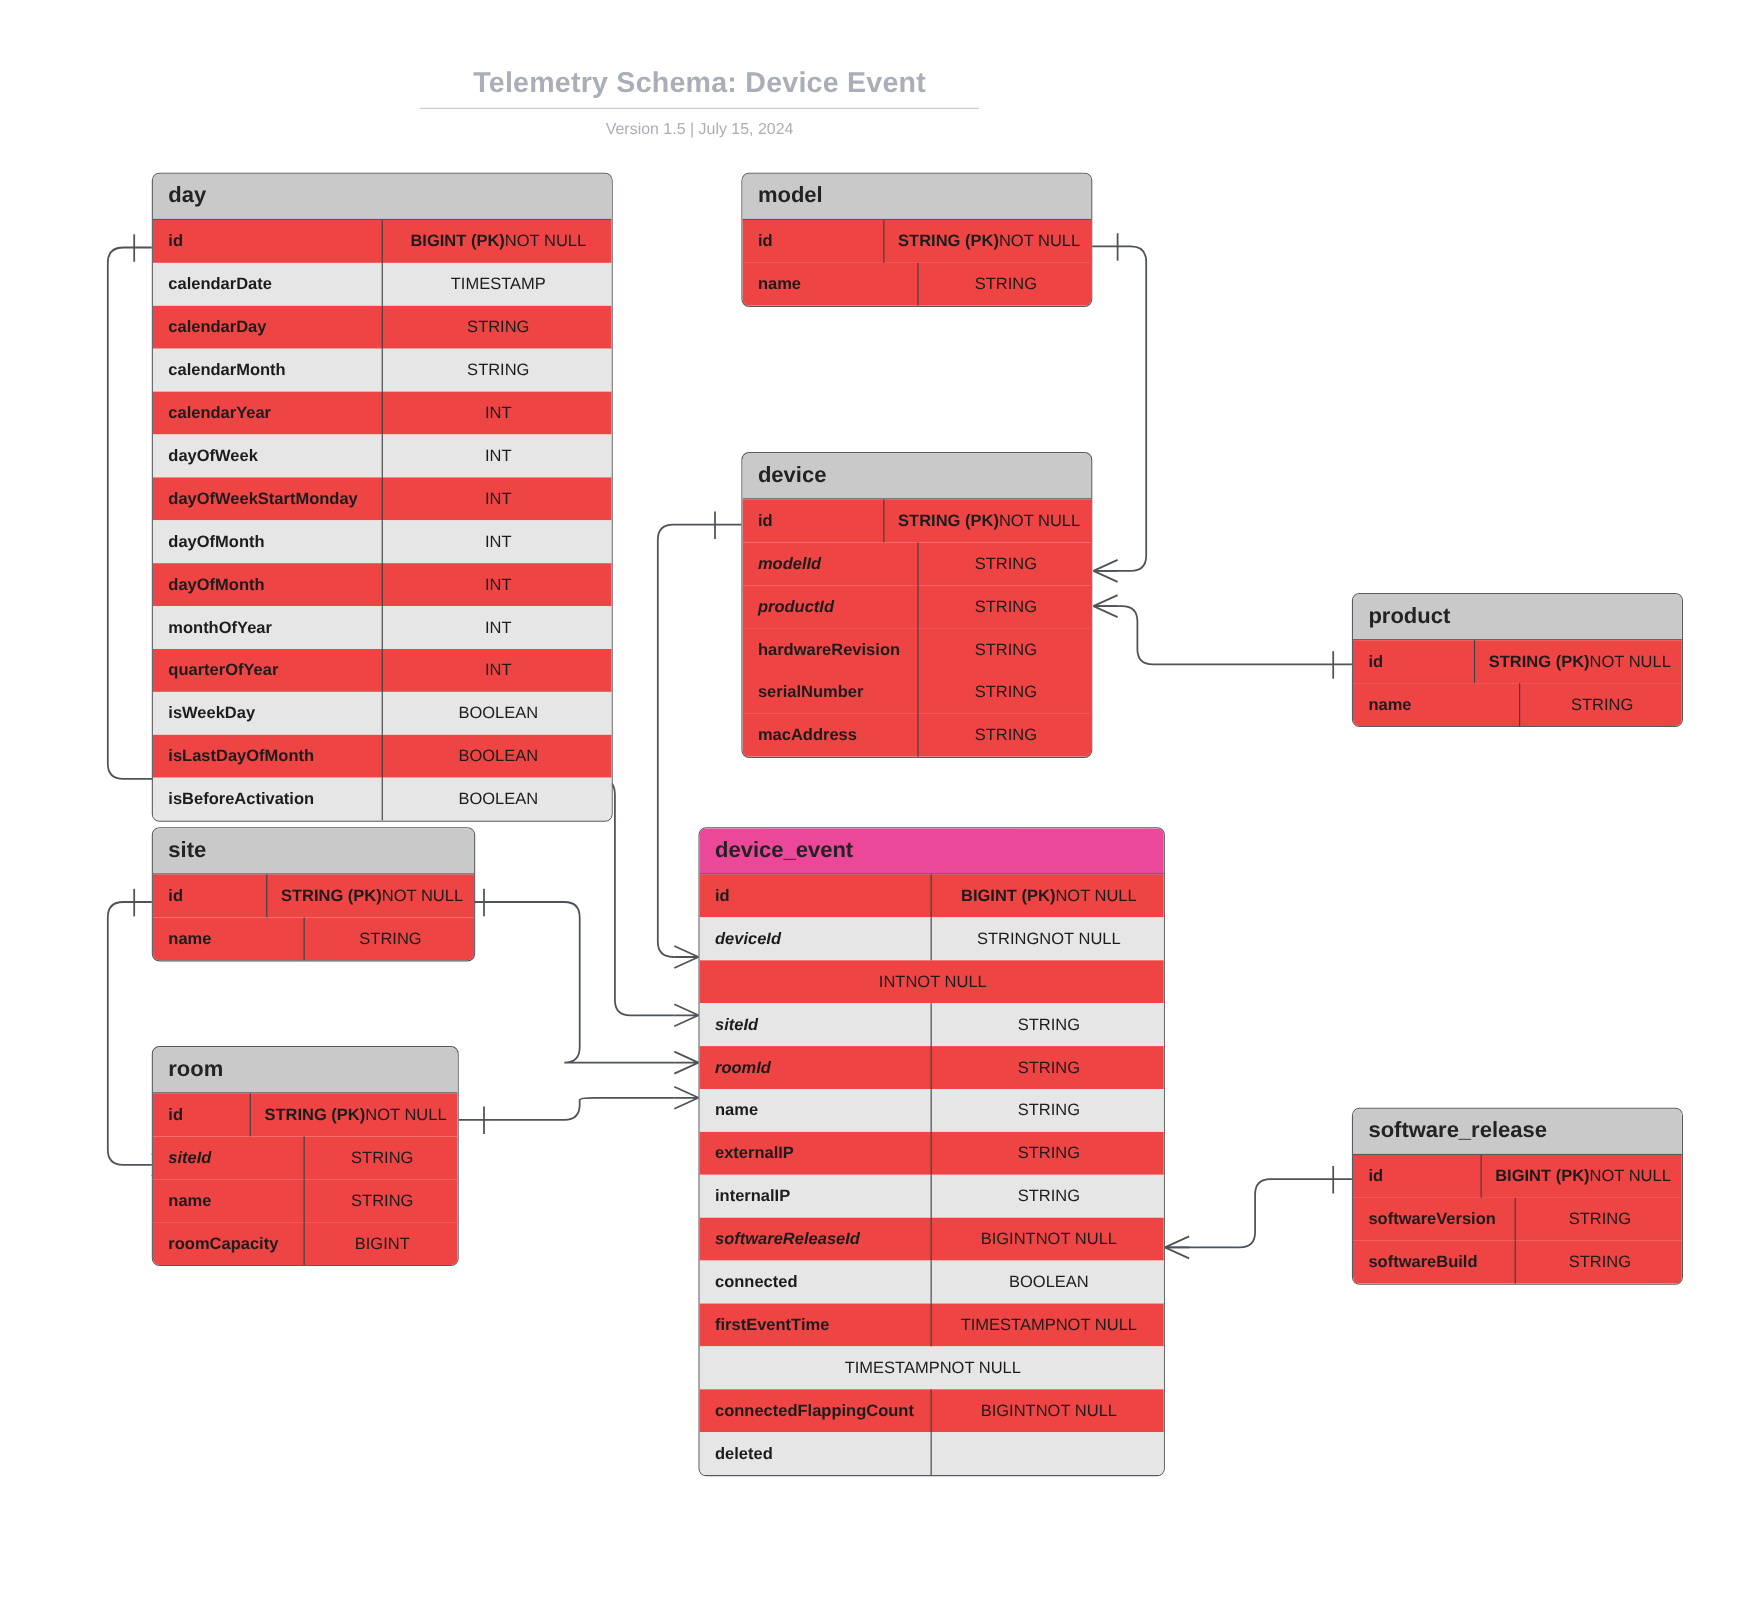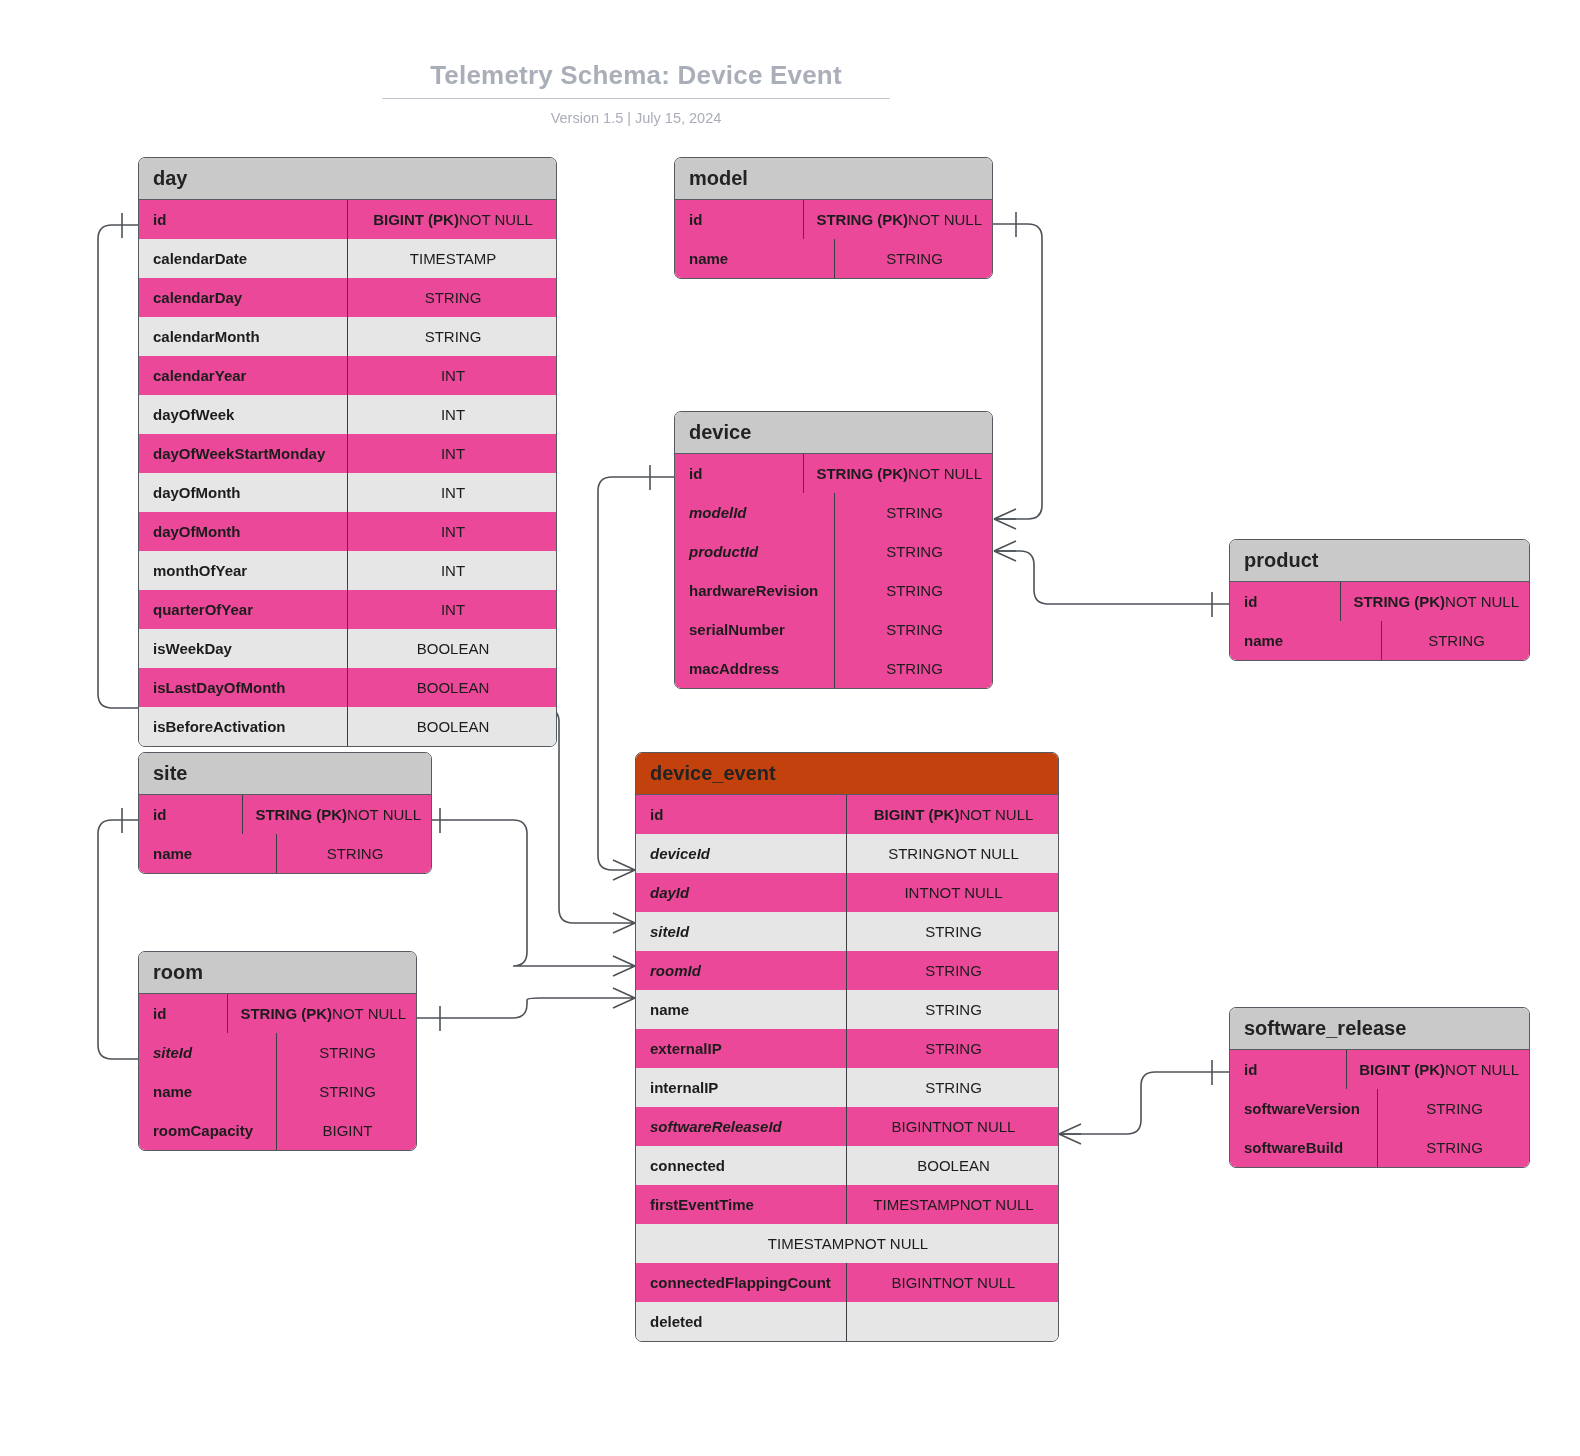--- a/index.html
+++ b/index.html
@@ -73,27 +73,27 @@
     font-size: 20px;
     font-weight: bold;
     color: #232323;
     padding: 11px 0 11px 14px;
     background: #c9c9c9;
     border-bottom: 1.4px solid #555b60;
     box-sizing: border-box;
     line-height: 19px;
   }
   .entity.accent > .entity-header {
-    background: #c2410c;
+    background: #ec4899;
   }
   .rows { display: block; }
   .row {
     display: flex;
     box-sizing: border-box;
-    background: #ec4899;
+    background: #ef4444;
   }
   .row.striped { background: #e6e6e6; }
   .cell-name {
     box-sizing: border-box;
     padding: 9px 10px 9px 14px;
     font-size: 15px;
     line-height: 21px;
     border-right: 1.4px solid #3b3f43;
     display: flex;
     align-items: center;
@@ -435,21 +435,20 @@
         </div>
       </div>
     <div class="row striped">
         <div class="cell-name fk">deviceId</div>
         <div class="cell-type">
           <span class="type-main">STRING</span>
           <span class="type-null">NOT NULL</span>
         </div>
       </div>
     <div class="row">
-        <div class="cell-name fk">dayId</div>
         <div class="cell-type">
           <span class="type-main">INT</span>
           <span class="type-null">NOT NULL</span>
         </div>
       </div>
     <div class="row striped">
         <div class="cell-name fk">siteId</div>
         <div class="cell-type">
           <span class="type-main">STRING</span>
         </div>

